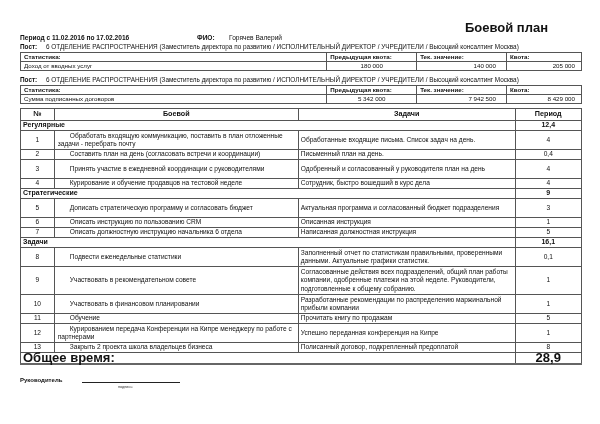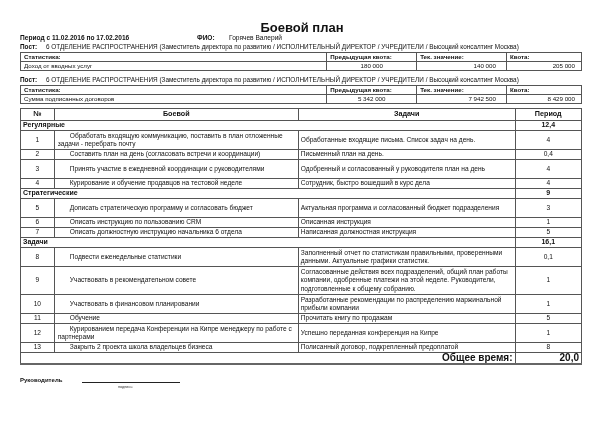--- a/index.html
+++ b/index.html
@@ -2,21 +2,21 @@
 <html><head>
 <meta charset="utf-8">
 <style>
   html, body { margin: 0; padding: 0; background: #ffffff; }
   body {
     width: 600px; height: 424px; position: relative; overflow: hidden;
     font-family: "Liberation Sans", sans-serif; color: #111;
   }
   .title {
     position: absolute; left: 0; width: 548px; top: 20px;
-    text-align: center; font-weight: bold; font-size: 13px; padding-left: 28px;
+    text-align: right; font-weight: bold; font-size: 13px;
   }
   .period-line {
     position: absolute; left: 20px; top: 34px; width: 560px;
     font-size: 6.6px; height: 9px;
   }
   .period-line .period { position: absolute; left: 0; font-weight: bold; }
   .period-line .fio-label { position: absolute; left: 177px; font-weight: bold; }
   .period-line .fio-value { position: absolute; left: 209px; }
 
   .post-block { position: absolute; left: 20px; width: 262px; }
@@ -41,21 +41,21 @@
     border: 1px solid #555; padding: 0 2px; line-height: 8.5px; vertical-align: middle;
   }
   table.plan th { font-weight: bold; font-size: 7.2px; height: 11px; }
   table.plan td.no { text-align: center; width: 26px; }
   table.plan td.task { width: 218px; padding-left: 3px; }
   table.plan td.task .indent { display: inline-block; width: 12px; }
   table.plan td.product { width: 194px; }
   table.plan td.time { text-align: center; width: 56px; }
   table.plan tr.section td { font-weight: bold; font-size: 7px; height: 9px; }
   table.plan tr.section td.time { font-weight: bold; }
-  table.plan tr.total td { font-weight: bold; font-size: 10px; height: 10px; border-bottom: 2px solid #666; text-align: right; }
+  table.plan tr.total td { font-weight: bold; font-size: 13px; height: 10px; border-bottom: 2px solid #666; }
 
   .sign {
     position: absolute; left: 20px; top: 377px; font-size: 6px; font-weight: bold;
   }
   .sign-line {
     position: absolute; left: 82px; top: 382px; width: 98px; border-top: 1px solid #222;
   }
   .sign-caption {
     position: absolute; left: 118px; top: 385px; font-size: 3.8px; color: #333;
   }
@@ -212,20 +212,20 @@
   </tr>
   <tr style="height:10px;">
     <td class="no">13</td>
     <td class="task"><span class="indent"></span><span>Закрыть 2 проекта школа владельцев бизнеса</span></td>
     <td class="product">Полисанный договор, подкрепленный предоплатой</td>
     <td class="time">8</td>
   </tr>
 
   <tr class="total">
     <td colspan="3" style="border-right:none;">Общее время:</td>
-    <td class="time">20,0</td>
+    <td class="time">28,9</td>
   </tr>
 </tbody>
   </table>
 
 <div class="sign">Руководитель</div>
 <div class="sign-line"></div>
 <div class="sign-caption">подпись</div>
 
 </body></html>

